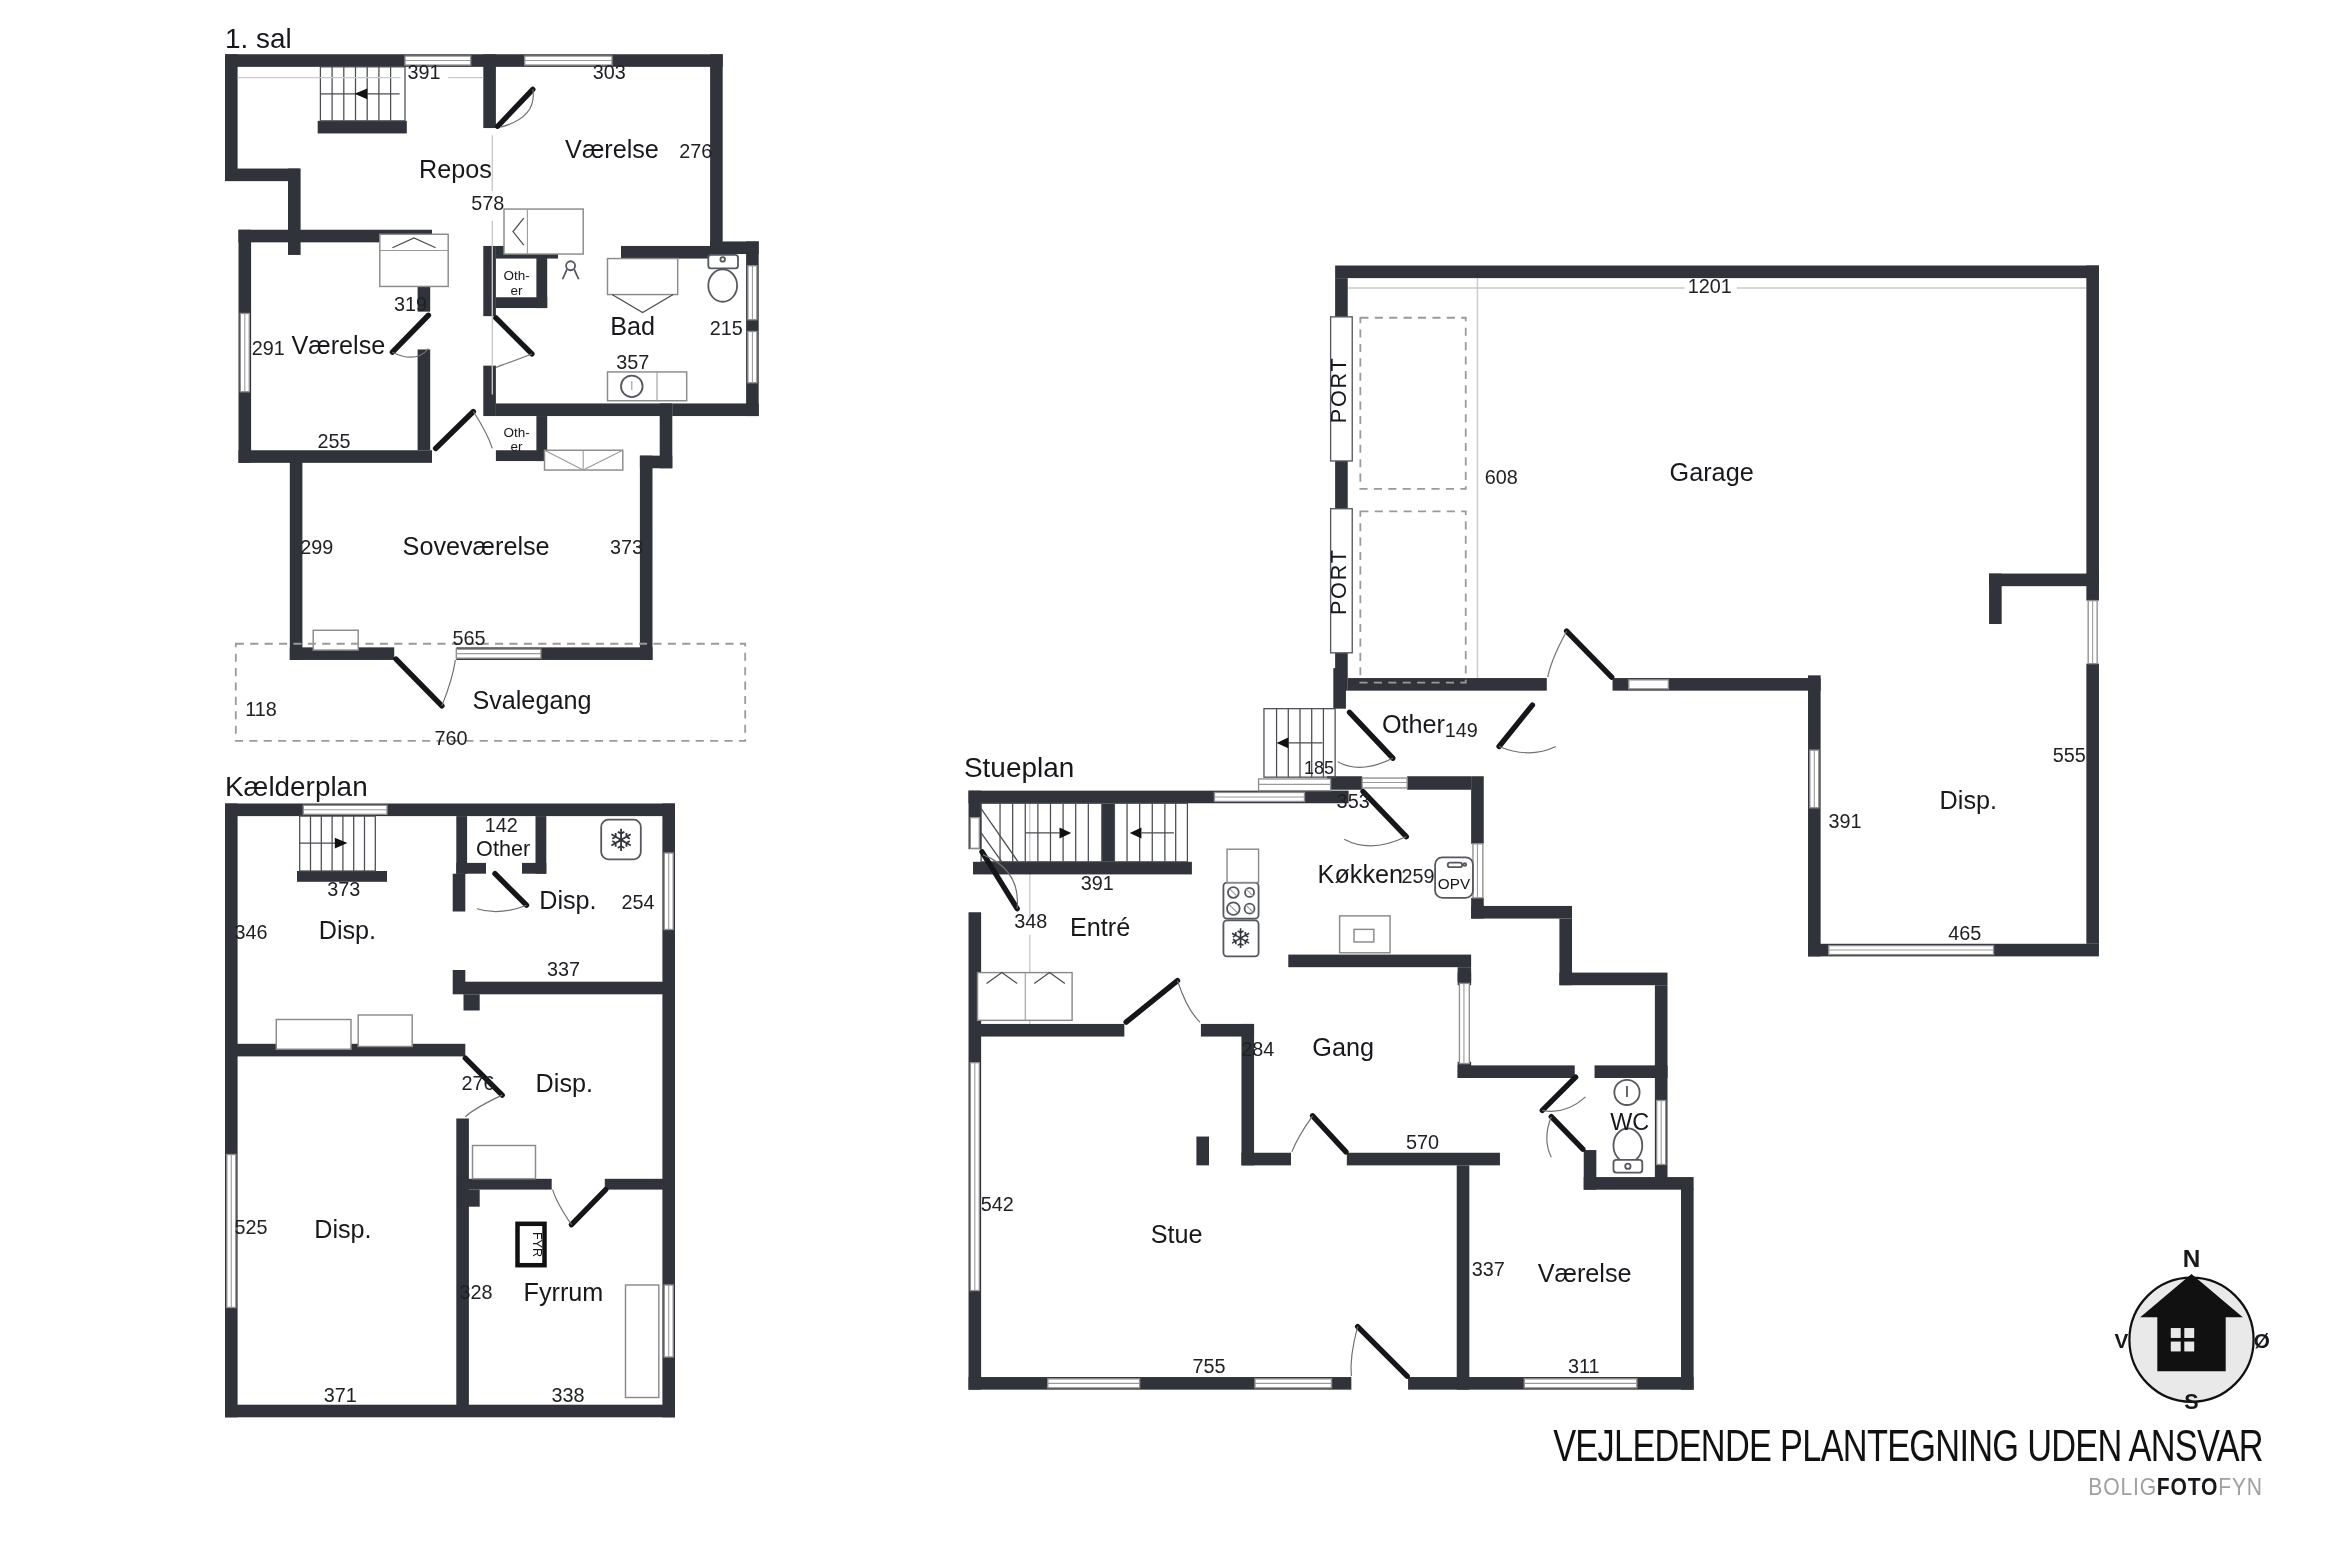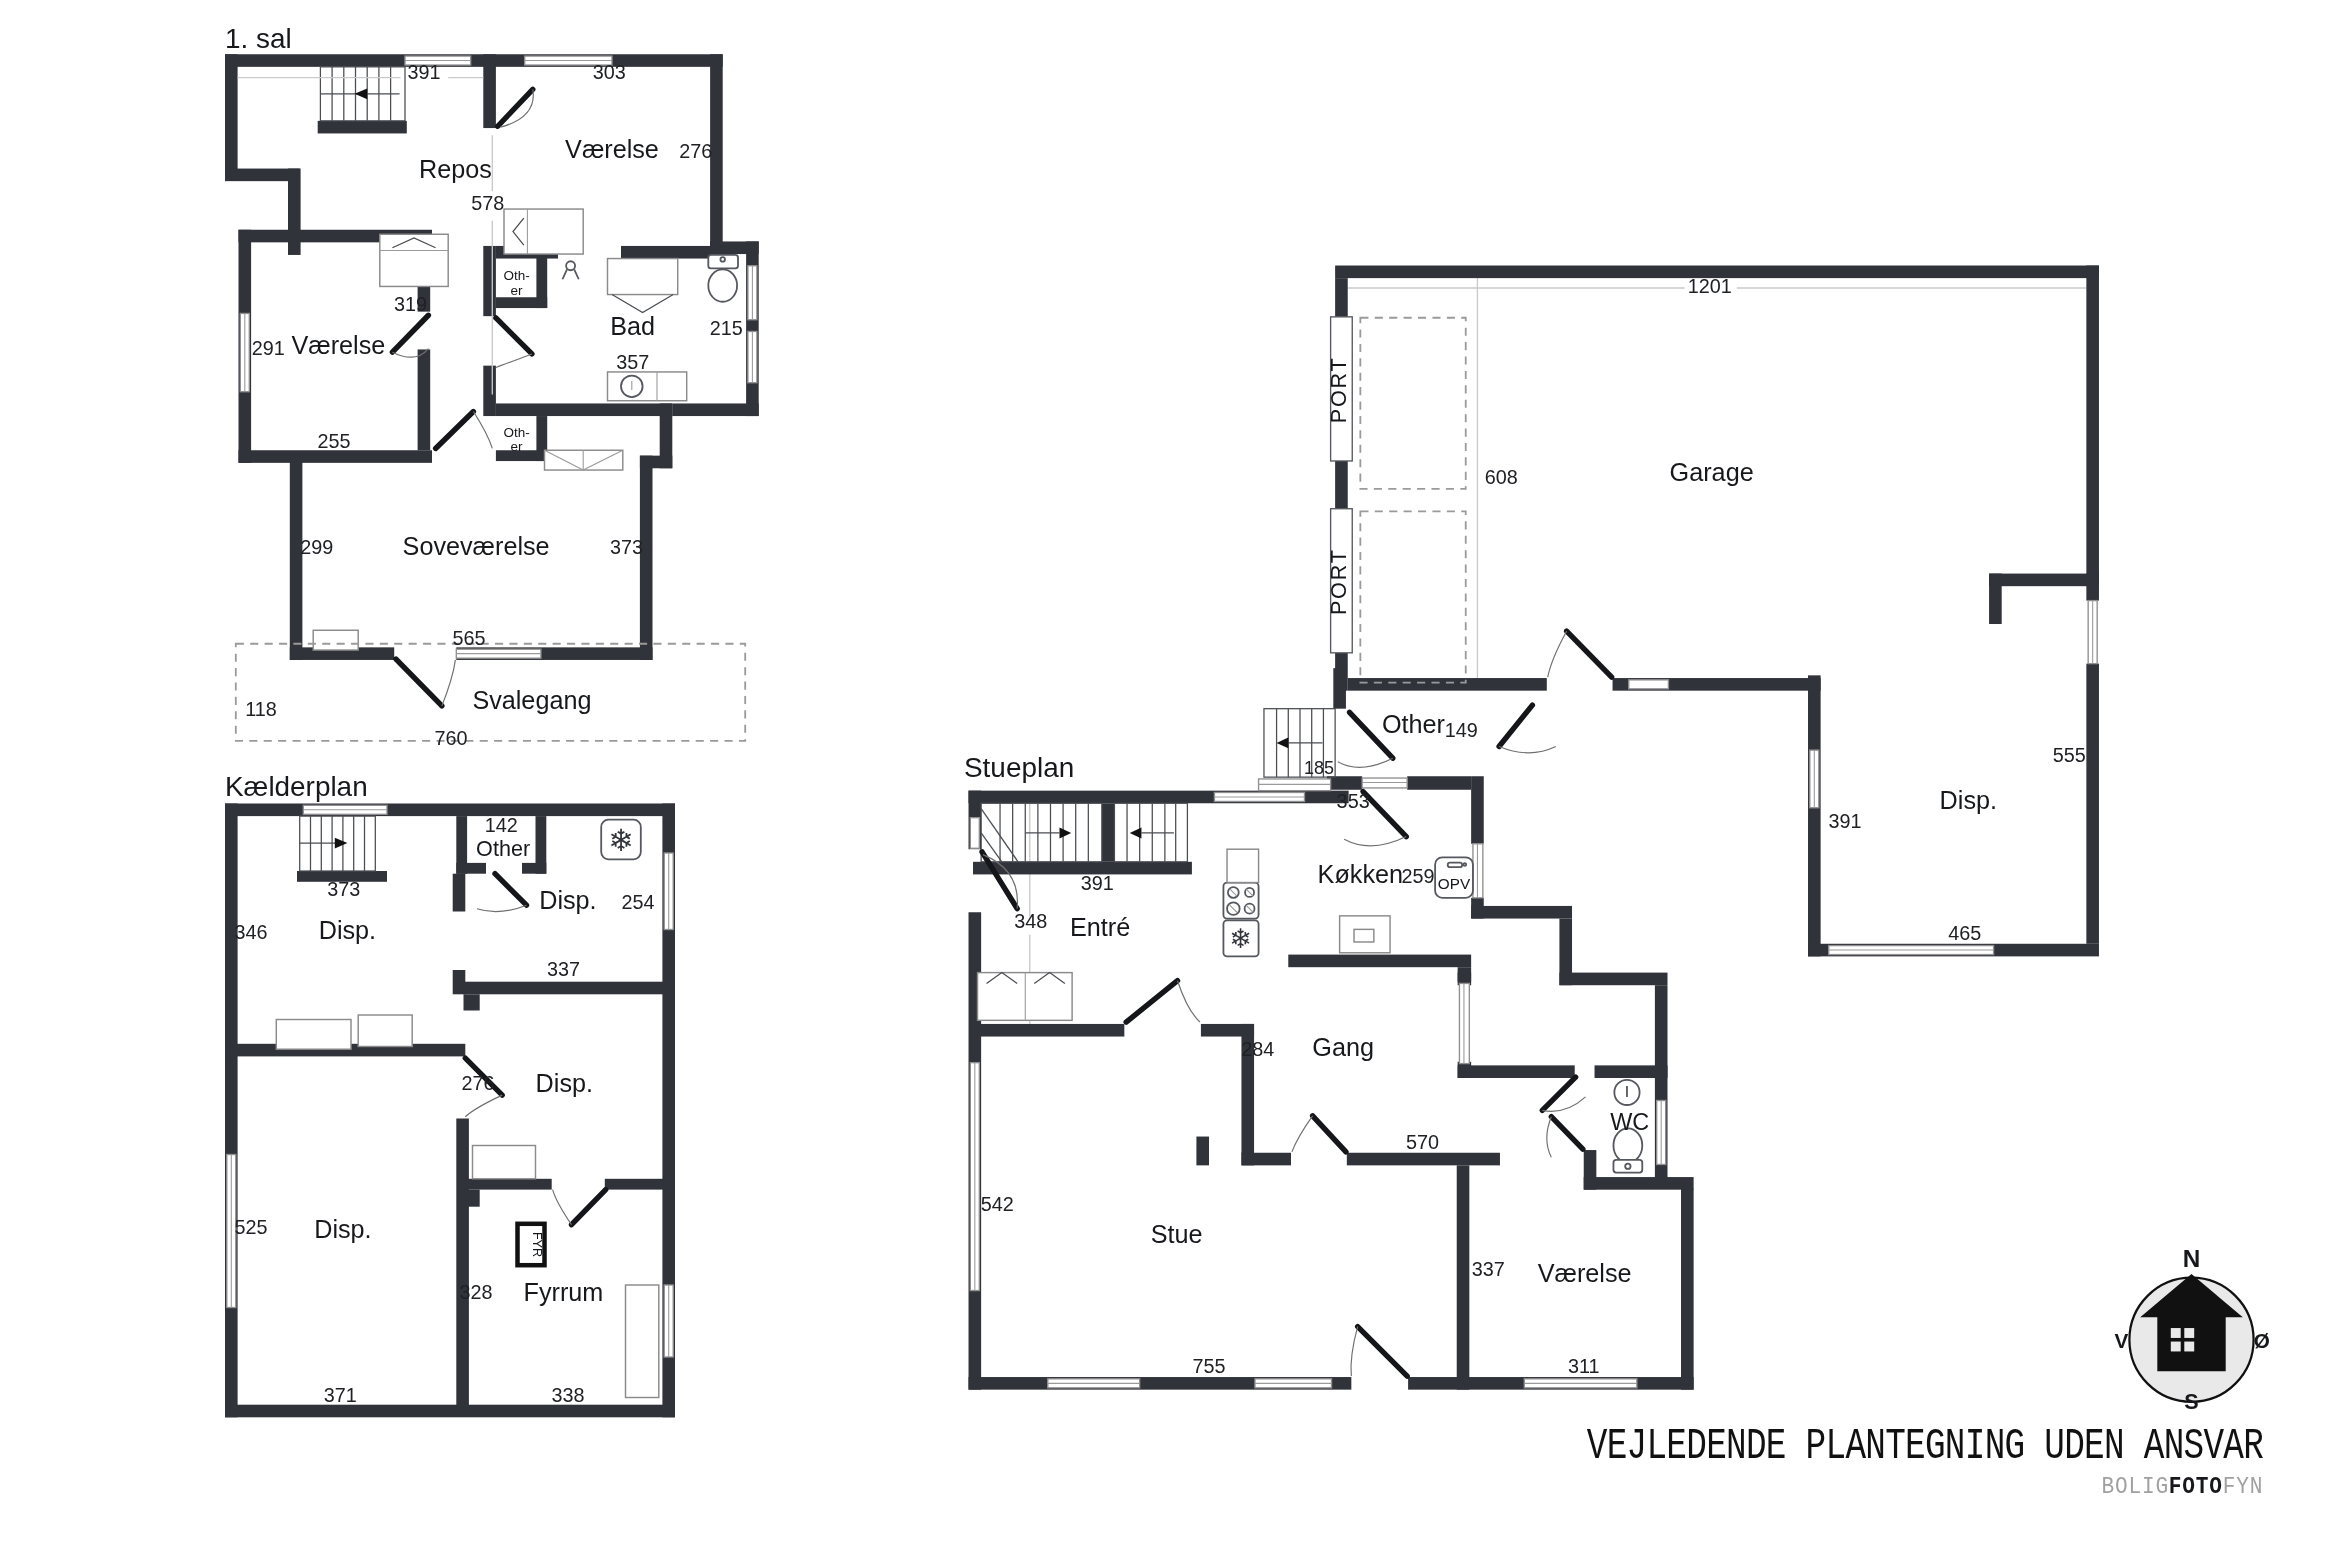--- a/index.html
+++ b/index.html
@@ -16,21 +16,21 @@
   .winl{stroke:#9a9a9a;stroke-width:1.2;}
   .thin{stroke:#c9c9c9;stroke-width:1.5;}
   .tread{stroke:#4a4d52;stroke-width:1.4;fill:none;}
   .sbox{fill:none;stroke:#4a4d52;stroke-width:1.4;}
   .leaf{stroke:#14161a;stroke-width:6;stroke-linecap:round;}
   .arc{stroke:#707070;stroke-width:1.3;fill:none;}
   .furn{fill:#fff;stroke:#8a8a8a;stroke-width:1.6;}
   .fix{fill:#fff;stroke:#55585e;stroke-width:2;}
   .dash{fill:none;stroke:#9a9a9a;stroke-width:2;stroke-dasharray:9 7;}
   .arrow{fill:#111;}
-  #footer{position:absolute;right:79px;top:1421px;text-align:right;font-family:Liberation Mono, monospace;}
+  #footer{position:absolute;right:79px;top:1421px;text-align:right;}
   #disclaimer{font-size:44px;color:#111;transform:scaleX(0.78);transform-origin:right;
       white-space:nowrap;letter-spacing:-0.9px;}
   #brand{font-size:24px;margin-top:1.8px;letter-spacing:0.9px;transform:scaleX(0.88);transform-origin:right;}
   #brand .gray{color:#a0a0a0;}
   #brand .blk{color:#17181b;font-weight:700;}
 </style>
 </head>
 <body>
 
 <svg class="plan" style="left:216px;top:18px" width="558" height="734" viewBox="0 0 620 815">

